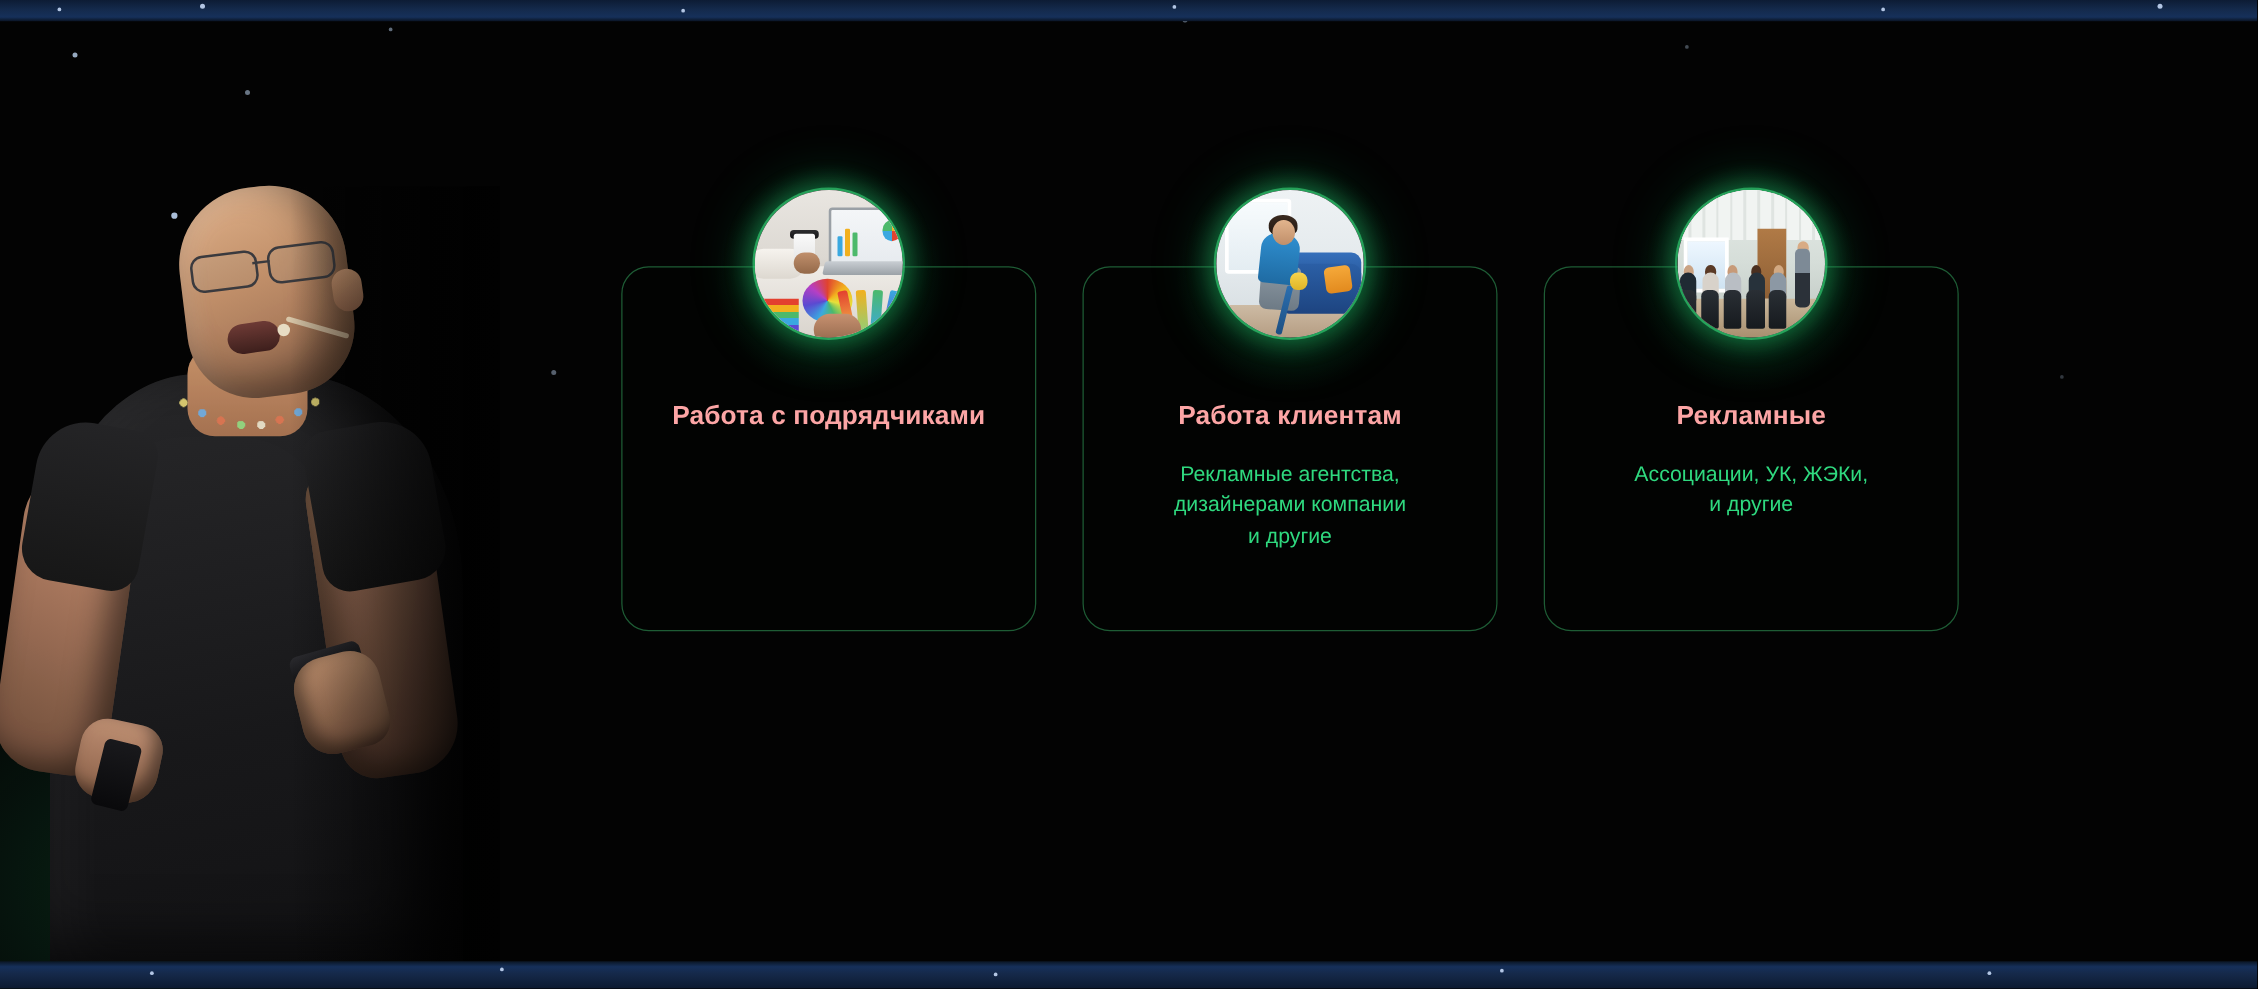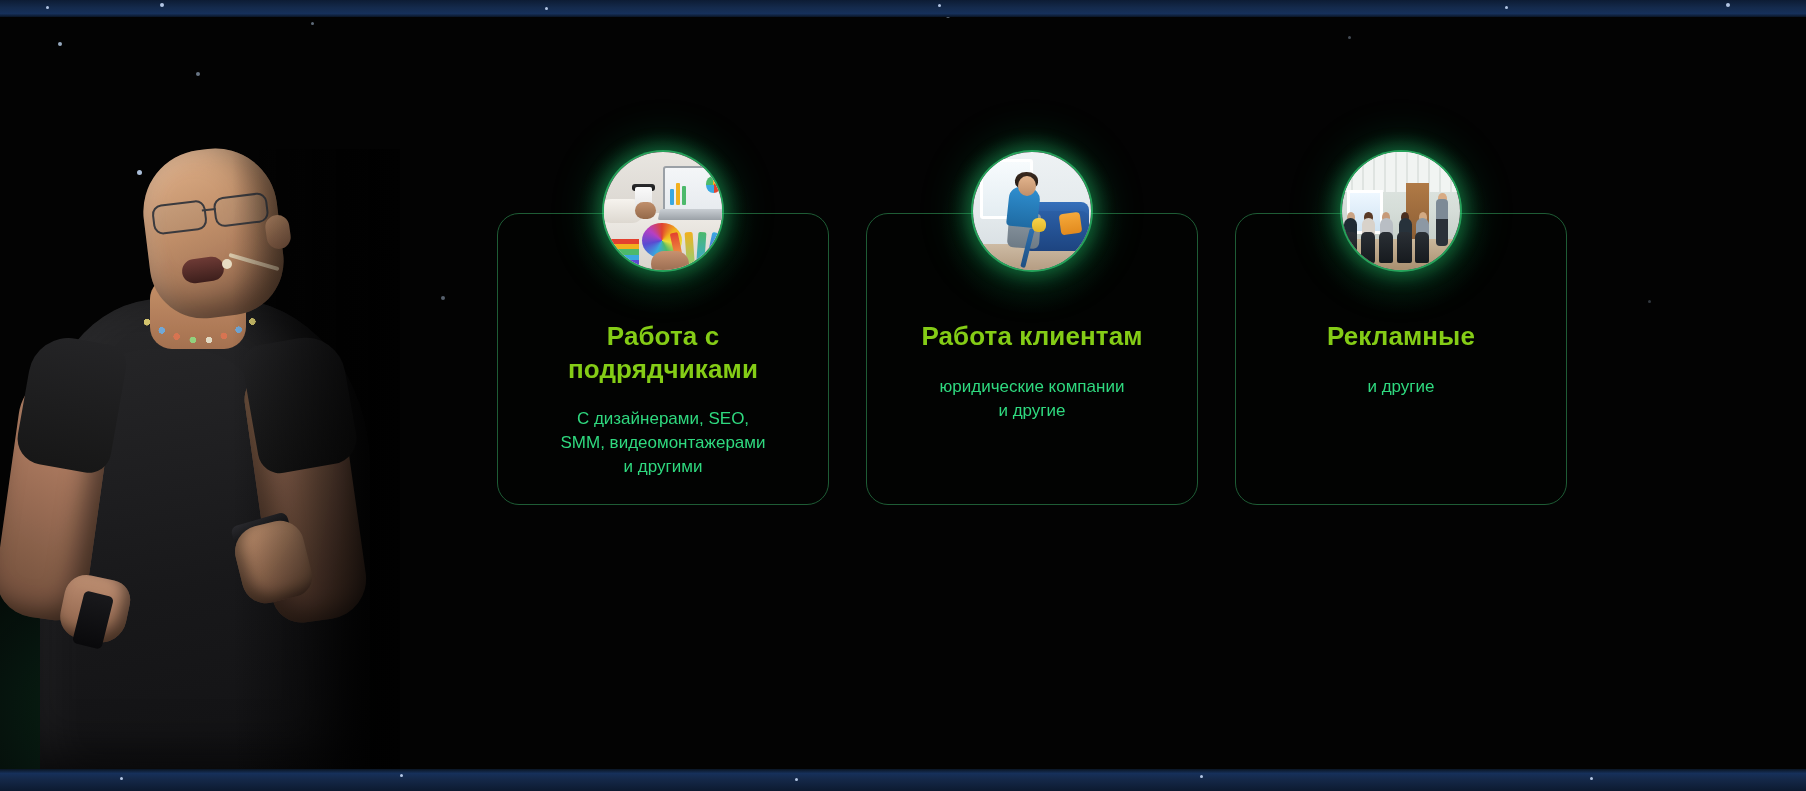--- a/index.html
+++ b/index.html
@@ -97,21 +97,21 @@
     background:#e6dac0;border-radius:50%;}
   .sp-fade{position:absolute;inset:0;pointer-events:none;
     background:linear-gradient(90deg, rgba(0,0,0,0) 58%, rgba(3,3,3,.55) 80%, #030303 100%);}
 
   
   .cards{position:absolute;left:497px;top:213px;width:1070px;height:292px;
     display:flex;gap:37px;z-index:4;}
   .card{position:relative;flex:1;border:1px solid #1e5c35;border-radius:22px;
     background:rgba(2,6,3,.35);}
   .card-inner{position:absolute;left:0;right:0;top:106px;text-align:center;padding:0 14px;}
-  .card-title{color:#84cc16;font-size:26px;font-weight:700;letter-spacing:.1px;
+  .card-title{color:#fca5a5;font-size:21px;font-weight:700;letter-spacing:.1px;
     line-height:1.25;margin:0 0 22px 0;}
   .card-sub{color:#2fd97f;font-size:17px;font-weight:400;line-height:1.42;margin:0;}
 
   
   .icon-wrap{position:absolute;top:-62px;left:50%;transform:translateX(-50%);
     width:118px;height:118px;border-radius:50%;
     box-shadow:0 0 0 2px rgba(60,230,130,.55),
                0 0 18px 6px rgba(34,200,110,.40),
                0 0 40px 14px rgba(20,150,80,.22);}
   .icon-img{position:absolute;inset:0;border-radius:50%;overflow:hidden;background:#10140f;}
@@ -270,25 +270,20 @@
           <div class="c1-wheel"></div>
           <div class="c1-fan" style="left:62%;background:linear-gradient(180deg,#e3402f,#f5c24a);transform:rotate(-12deg);"></div>
           <div class="c1-fan" style="left:70%;background:linear-gradient(180deg,#f2b01e,#8fd07a);transform:rotate(-4deg);"></div>
           <div class="c1-fan" style="left:78%;background:linear-gradient(180deg,#4cb96b,#3aa8e0);transform:rotate(4deg);"></div>
           <div class="c1-fan" style="left:86%;background:linear-gradient(180deg,#3aa8e0,#5a4ad1);transform:rotate(12deg);"></div>
           <div class="c1-hand2"></div>
         </div>
       </div>
       <div class="card-inner">
         <div class="card-title">Работа с подрядчиками</div>
-        <div class="card-sub">
-          <div>С дизайнерами, SEO,</div>
-          <div>SMM, видеомонтажерами</div>
-          <div>и другими</div>
-        </div>
       </div>
     </div>
 
     <div class="card">
       <div class="halo"></div>
       <div class="icon-wrap">
         <div class="icon-img">
           <div class="c2-wall"></div>
           <div class="c2-win"></div>
           <div class="c2-floor"></div>
@@ -299,21 +294,22 @@
           <div class="c2-body"></div>
           <div class="c2-hair"></div>
           <div class="c2-head"></div>
           <div class="c2-mop"></div>
           <div class="c2-glove"></div>
         </div>
       </div>
       <div class="card-inner">
         <div class="card-title">Работа клиентам</div>
         <div class="card-sub">
-          <div>юридические компании</div>
+          <div>Рекламные агентства,</div>
+          <div>дизайнерами компании</div>
           <div>и другие</div>
         </div>
       </div>
     </div>
 
     <div class="card">
       <div class="halo"></div>
       <div class="icon-wrap">
         <div class="icon-img">
           <div class="c3-wall"></div>
@@ -336,20 +332,21 @@
           <div class="c3-person" style="left:48%;background:#27323b;"></div>
           <div class="c3-seat" style="left:47%;"></div>
           <div class="c3-phead" style="left:65%;background:#d2a982;"></div>
           <div class="c3-person" style="left:63%;background:#8c98a4;"></div>
           <div class="c3-seat" style="left:62%;"></div>
         </div>
       </div>
       <div class="card-inner">
         <div class="card-title">Рекламные</div>
         <div class="card-sub">
+          <div>Ассоциации, УК, ЖЭКи,</div>
           <div>и другие</div>
         </div>
       </div>
     </div>
 
   </div>
 
   <div class="band band-bottom">
     <span class="band-star" style="left:120px;top:8px;width:3px;height:3px;"></span>
     <span class="band-star" style="left:400px;top:5px;width:3px;height:3px;"></span>

